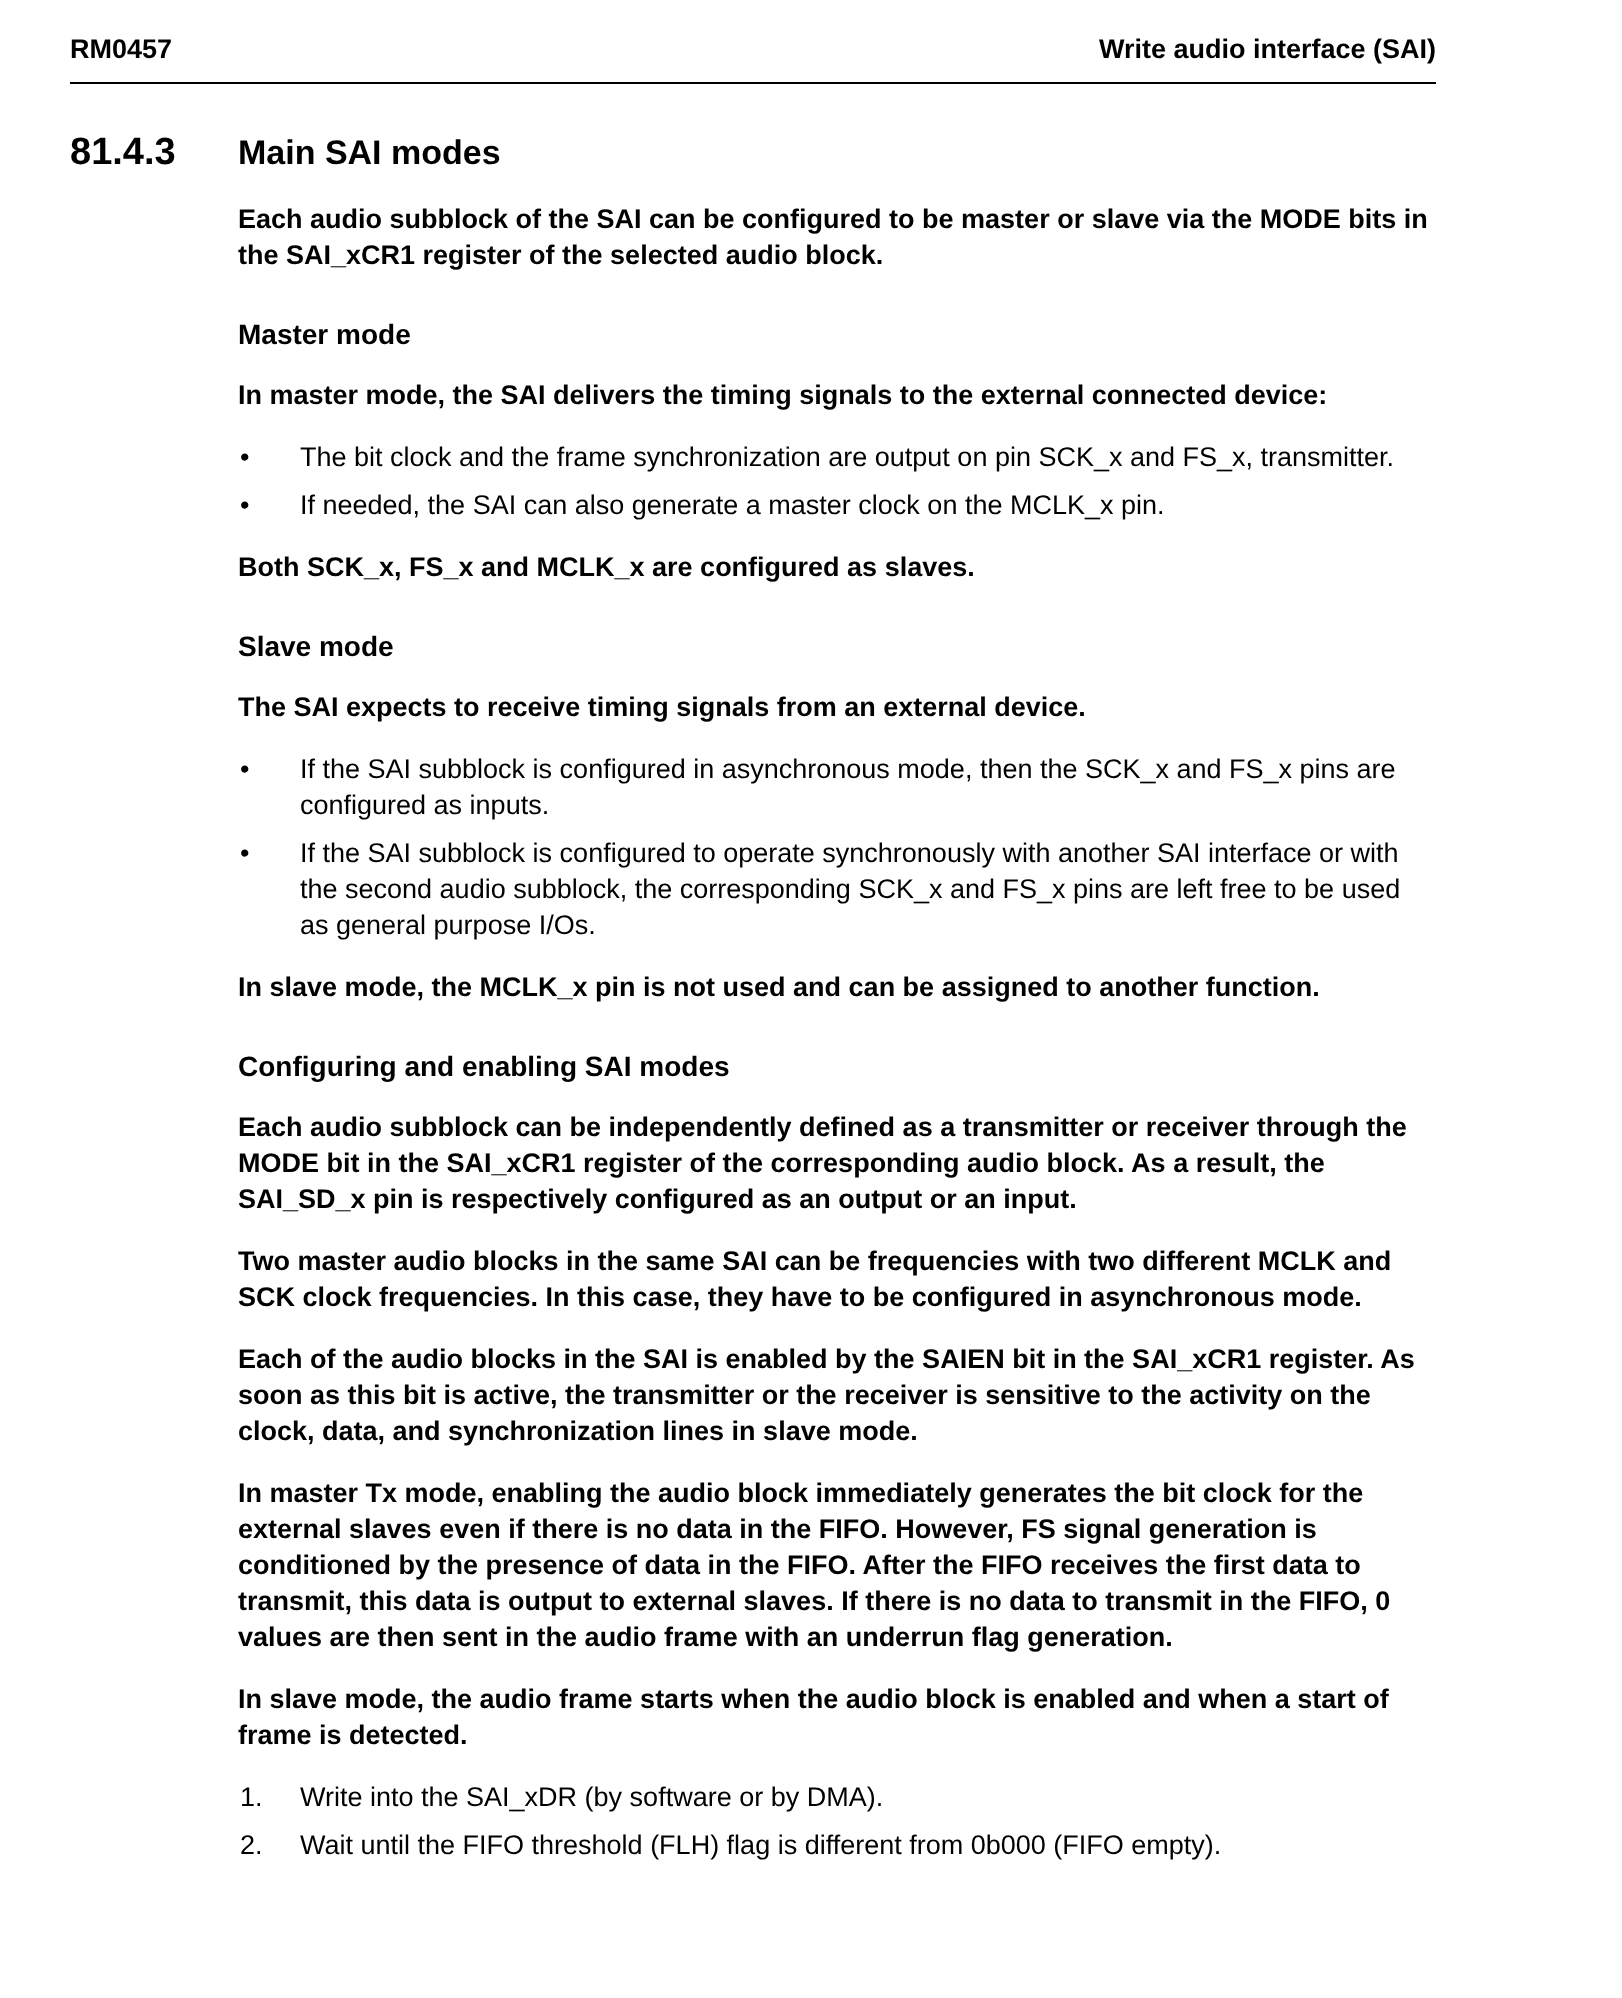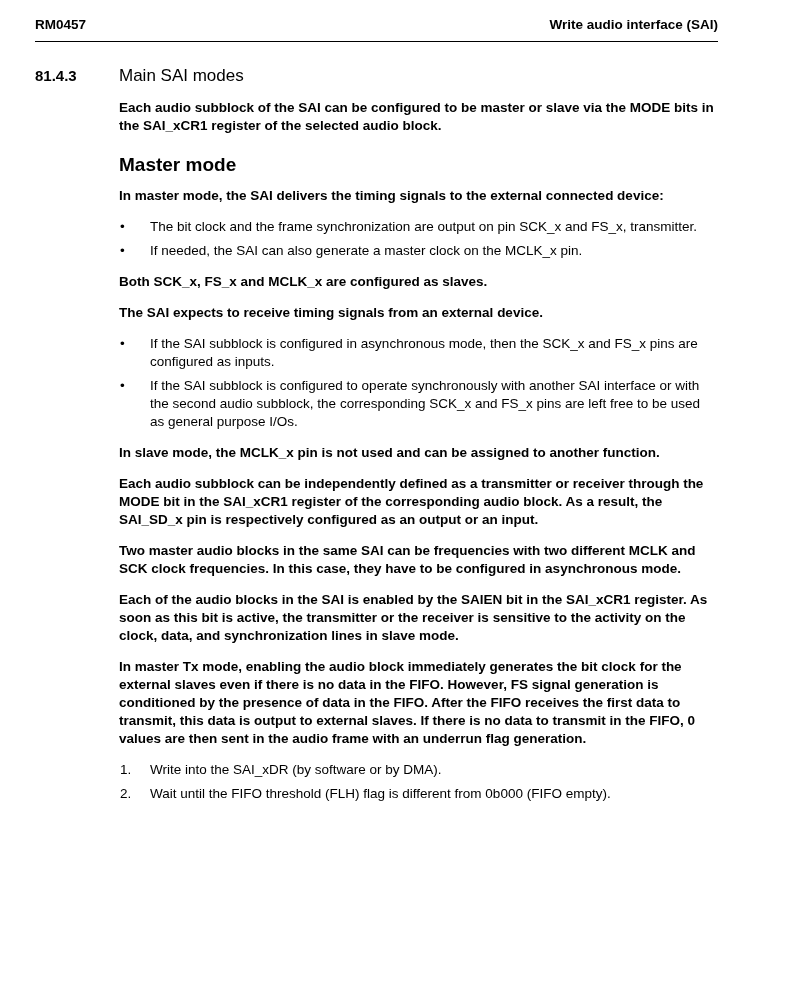--- a/index.html
+++ b/index.html
@@ -32,40 +32,40 @@
   }
   .section-heading {
     display: flex;
     align-items: baseline;
     margin-top: 24px;
     margin-bottom: 12px;
   }
   .section-number {
     width: 84px;
     flex: 0 0 84px;
-    font-size: 15px;
+    font-size: 19px;
     font-weight: bold;
   }
   .section-title {
     font-size: 17px;
-    font-weight: normal;
+    font-weight: bold;
     margin: 0;
   }
   .content {
     margin-left: 84px;
     width: 597px;
     font-size: 13.5px;
     line-height: 18px;
   }
   .para {
     margin: 13px 0;
     font-weight: bold;
   }
   .subhead {
-    font-size: 19px;
+    font-size: 14px;
     font-weight: bold;
     margin: 21px 0 13px 0;
   }
   .li {
     display: flex;
     margin: 6px 0;
   }
   .marker {
     flex: 0 0 31px;
     width: 31px;
@@ -103,44 +103,47 @@
       <span class="marker">•</span>
       <span class="li-text">The bit clock and the frame synchronization are output on pin SCK_x and FS_x, transmitter.</span>
     </div>
     <div class="li">
       <span class="marker">•</span>
       <span class="li-text">If needed, the SAI can also generate a master clock on the MCLK_x pin.</span>
     </div>
 
     <p class="para">Both SCK_x, FS_x and MCLK_x are configured as slaves.</p>
 
+    <h3 class="subhead">Slave mode</h3>
 
     <p class="para">The SAI expects to receive timing signals from an external device.</p>
 
     <div class="li">
       <span class="marker">•</span>
       <span class="li-text">If the SAI subblock is configured in asynchronous mode, then the SCK_x and FS_x pins are configured as inputs.</span>
     </div>
     <div class="li">
       <span class="marker">•</span>
       <span class="li-text">If the SAI subblock is configured to operate synchronously with another SAI interface or with the second audio subblock, the corresponding SCK_x and FS_x pins are left free to be used as general purpose I/Os.</span>
     </div>
 
     <p class="para">In slave mode, the MCLK_x pin is not used and can be assigned to another function.</p>
 
 
+    <h3 class="subhead">Configuring and enabling SAI modes</h3>
 
     <p class="para">Each audio subblock can be independently defined as a transmitter or receiver through the MODE bit in the SAI_xCR1 register of the corresponding audio block. As a result, the SAI_SD_x pin is respectively configured as an output or an input.</p>
 
     <p class="para">Two master audio blocks in the same SAI can be frequencies with two different MCLK and SCK clock frequencies. In this case, they have to be configured in asynchronous mode.</p>
 
     <p class="para">Each of the audio blocks in the SAI is enabled by the SAIEN bit in the SAI_xCR1 register. As soon as this bit is active, the transmitter or the receiver is sensitive to the activity on the clock, data, and synchronization lines in slave mode.</p>
 
     <p class="para">In master Tx mode, enabling the audio block immediately generates the bit clock for the external slaves even if there is no data in the FIFO. However, FS signal generation is conditioned by the presence of data in the FIFO. After the FIFO receives the first data to transmit, this data is output to external slaves. If there is no data to transmit in the FIFO, 0 values are then sent in the audio frame with an underrun flag generation.</p>
 
+    <p class="para">In slave mode, the audio frame starts when the audio block is enabled and when a start of frame is detected.</p>
 
 
     <div class="li">
       <span class="marker">1.</span>
       <span class="li-text">Write into the SAI_xDR (by software or by DMA).</span>
     </div>
     <div class="li">
       <span class="marker">2.</span>
       <span class="li-text">Wait until the FIFO threshold (FLH) flag is different from 0b000 (FIFO empty).</span>
     </div>

